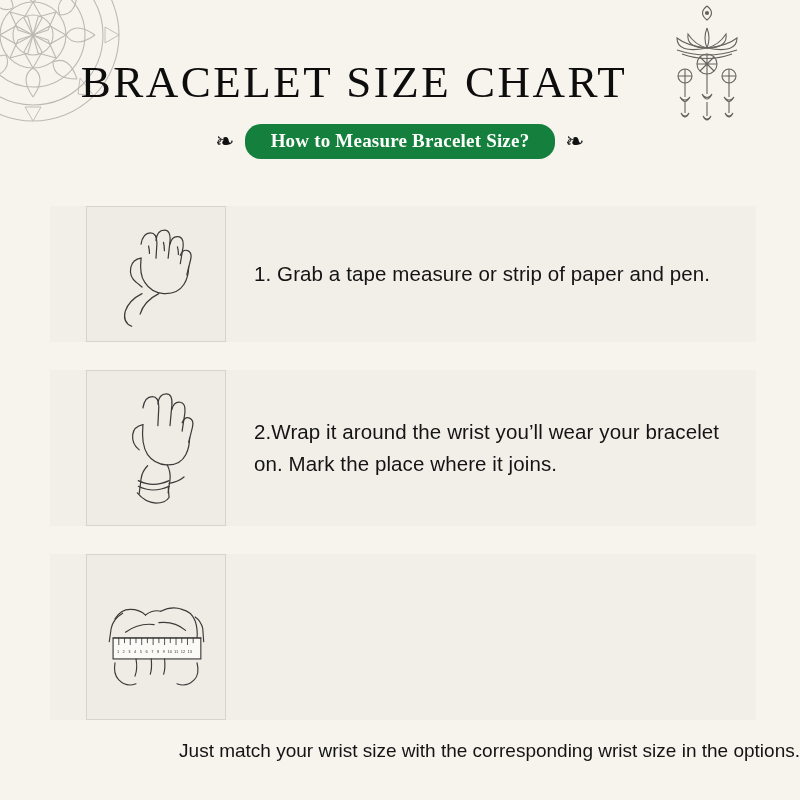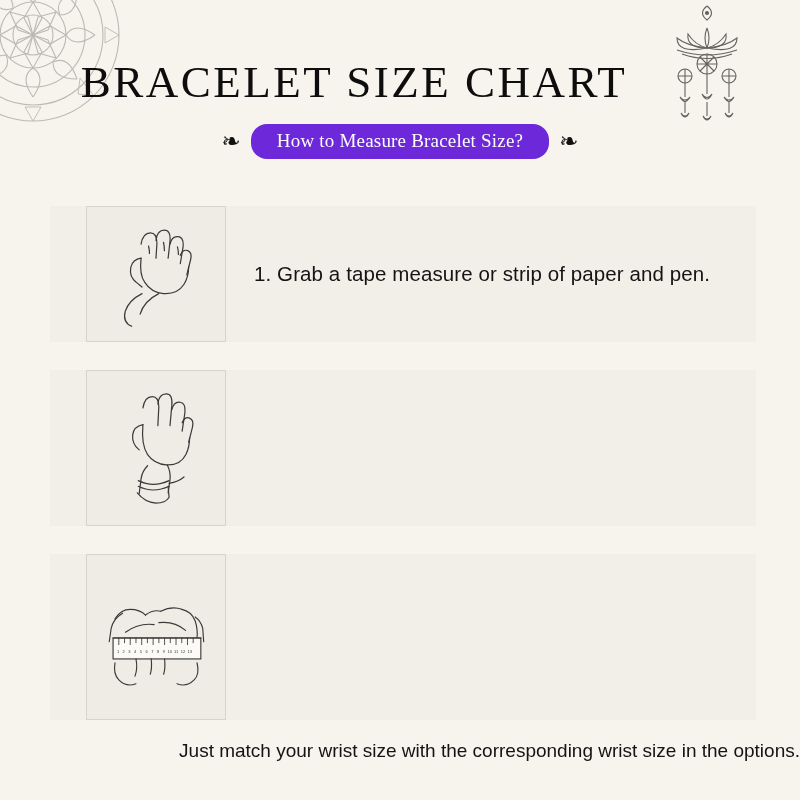--- a/index.html
+++ b/index.html
@@ -63,27 +63,27 @@
   }
 
   .flourish {
     font-family: "Liberation Serif", serif;
     font-size: 23px;
     color: #111;
     line-height: 1;
   }
 
   .subtitle-pill {
-    background: #6d28d9;
+    background: #15803d;
     color: #fdfdfb;
     border-radius: 16px;
     padding: 6px 26px 7px 26px;
     font-family: "Liberation Serif", serif;
     font-size: 19px;
-    font-weight: 400;
+    font-weight: 700;
     letter-spacing: .2px;
     white-space: nowrap;
     text-align: center;
   }
 
   
   .steps {
     position: absolute;
     top: 206px;
     left: 50px;
@@ -259,20 +259,21 @@
             <path d="M51 84 q-6 6 -7 14 l-2 16"></path>
             <path d="M72 83 q4 8 3 16 l-2 14"></path>
             <path d="M41 100 q16 8 33 0"></path>
             <path d="M41 106 q16 8 33 0"></path>
             <path d="M74 103 q10 -2 16 -7"></path>
             <path d="M40 113 q8 10 20 11 q10 0 14 -6 l-1 -12"></path>
           </g>
         </svg>
       </span>
     </div>
+    <div class="step-text">2.Wrap it around the wrist you’ll wear your bracelet on. Mark the place where it joins.</div>
   </div>
 
   <div class="step step-3">
     <div class="step-figure">
       <span>
         <svg viewBox="0 0 130 130" width="124" height="124">
           <g fill="none" stroke="#3a3a38" stroke-width="1.2" stroke-linecap="round">
             <path d="M22 46 q6 -10 16 -10 q10 0 16 6"></path>
             <path d="M30 40 q-10 6 -12 16 l-2 14"></path>
             <path d="M54 42 q8 -6 16 -4"></path>

